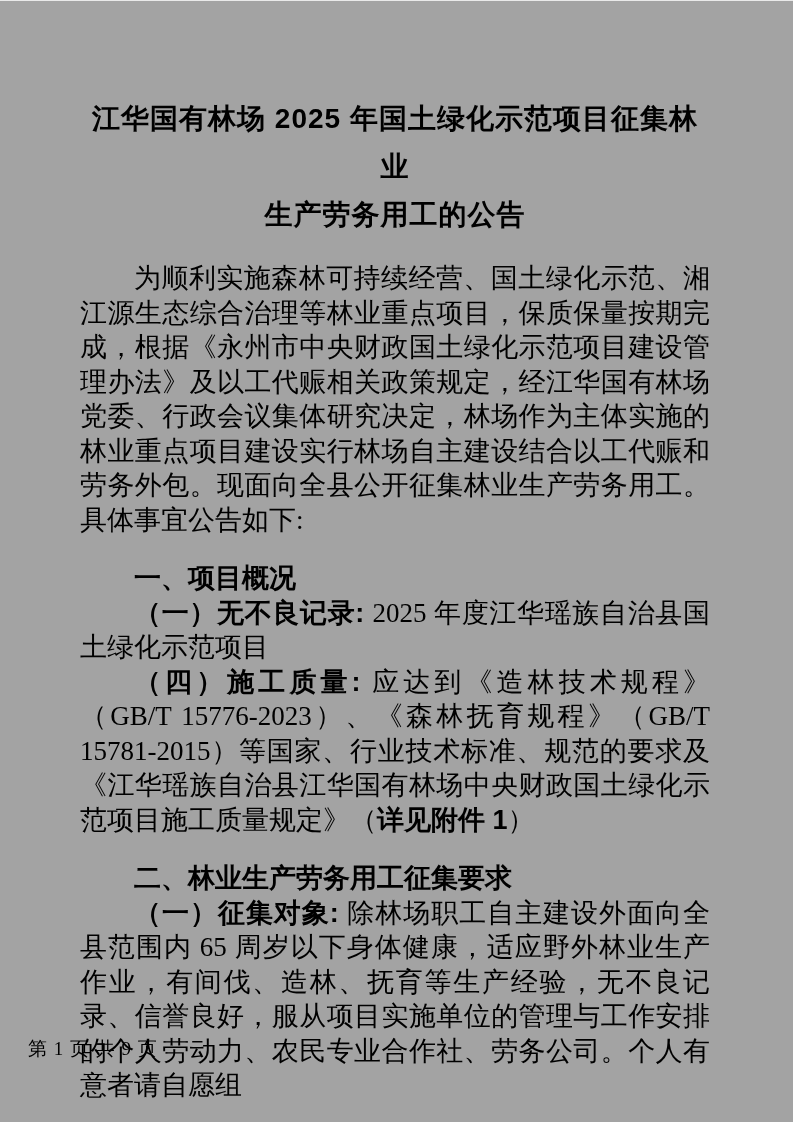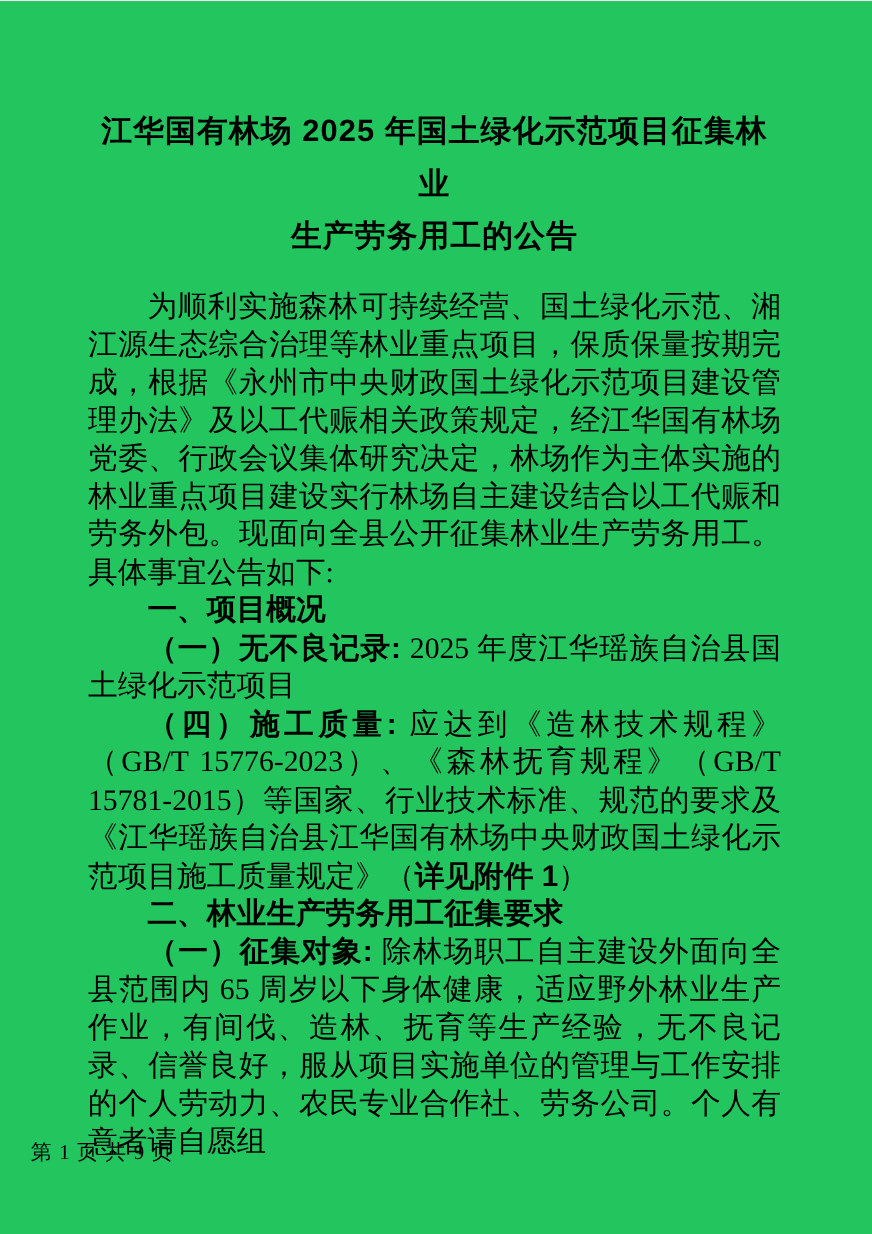--- a/index.html
+++ b/index.html
@@ -5,21 +5,21 @@
   html, body {
     margin: 0;
     padding: 0;
     background: #ffffff;
   }
   .page {
     position: relative;
     width: 793px;
     height: 1122px;
     margin: 0 auto;
-    background: #22c55e;
+    background: #a3a3a3;
     box-sizing: border-box;
     padding: 94px 83px 0 80px;
     color: #000000;
     font-family: "Liberation Serif", "DejaVu Serif", serif;
     border-top: 1px solid #e9e9e9;
     overflow: hidden;
   }
   .doc-title {
     font-family: "Liberation Sans", "DejaVu Sans", sans-serif;
     font-weight: 700;
@@ -37,20 +37,21 @@
     line-height: 34.5px;
     text-align: justify;
   }
   .para {
     margin: 0;
     text-indent: 2em;
   }
   .para.heading {
     font-weight: 700;
     font-family: "Liberation Sans", "DejaVu Sans", sans-serif;
+    margin-top: 24px;
   }
   .para .b {
     font-weight: 700;
     font-family: "Liberation Sans", "DejaVu Sans", sans-serif;
   }
   .page-footer {
     position: absolute;
     left: 0;
     right: 0;
     top: 1036px;

